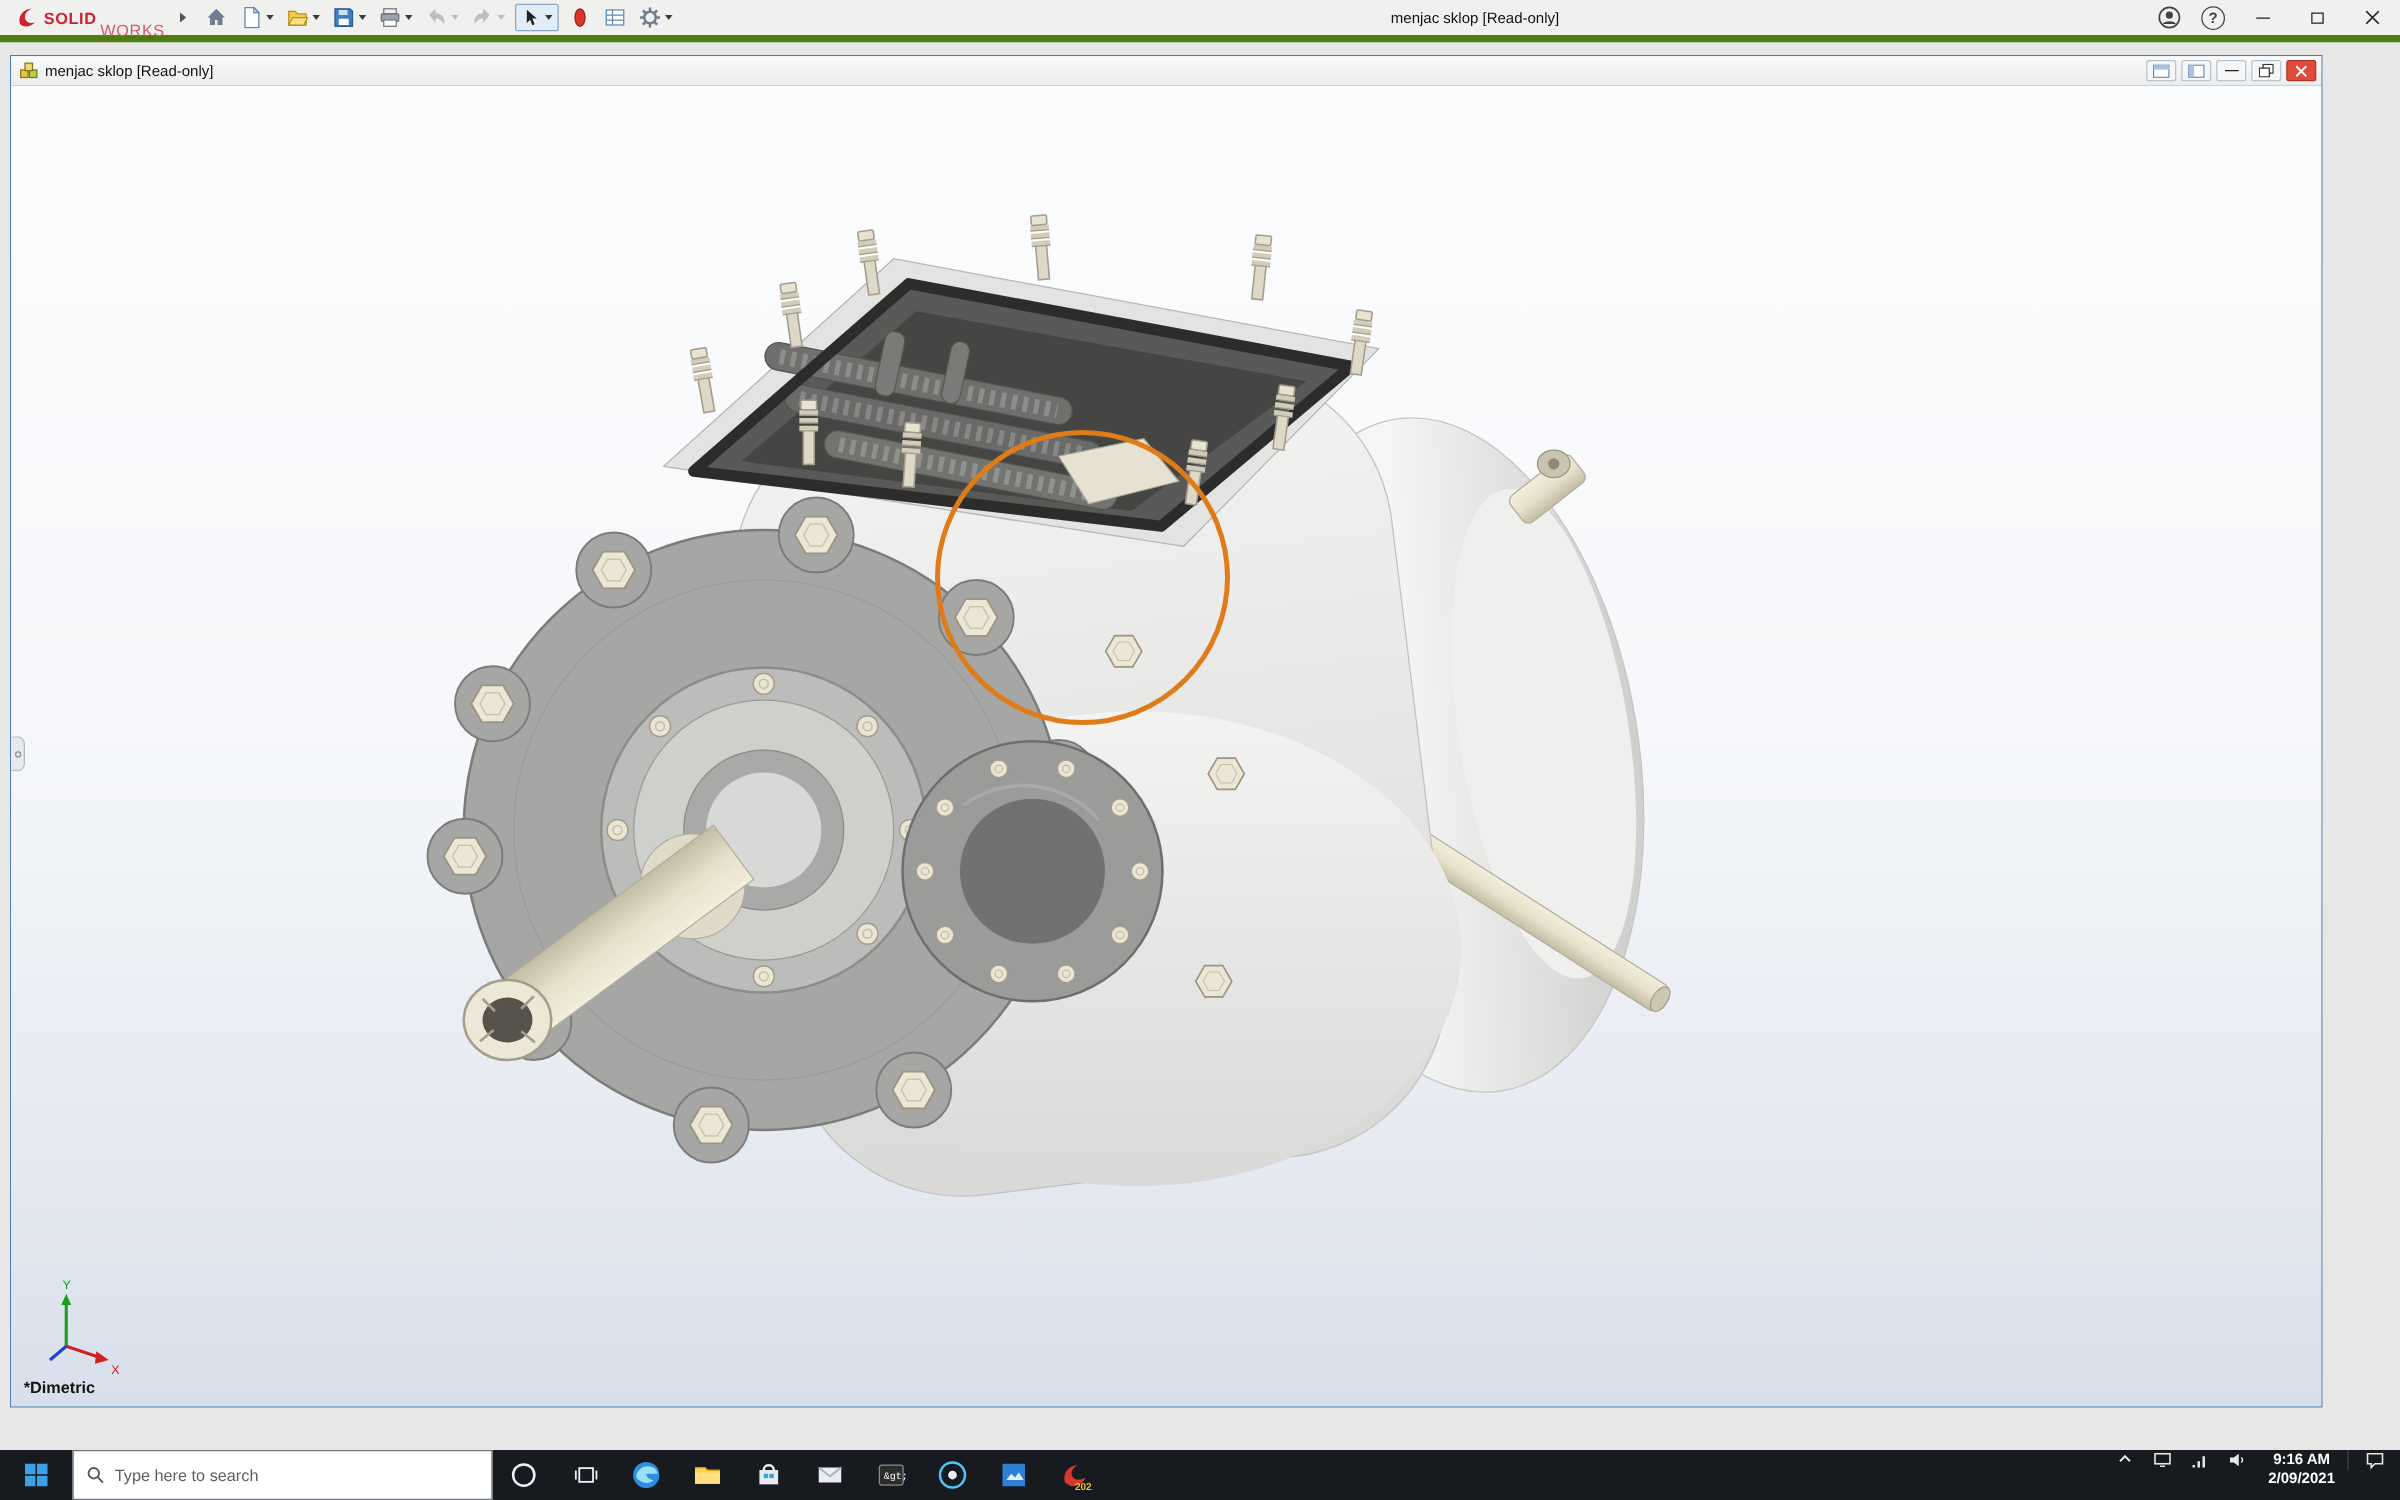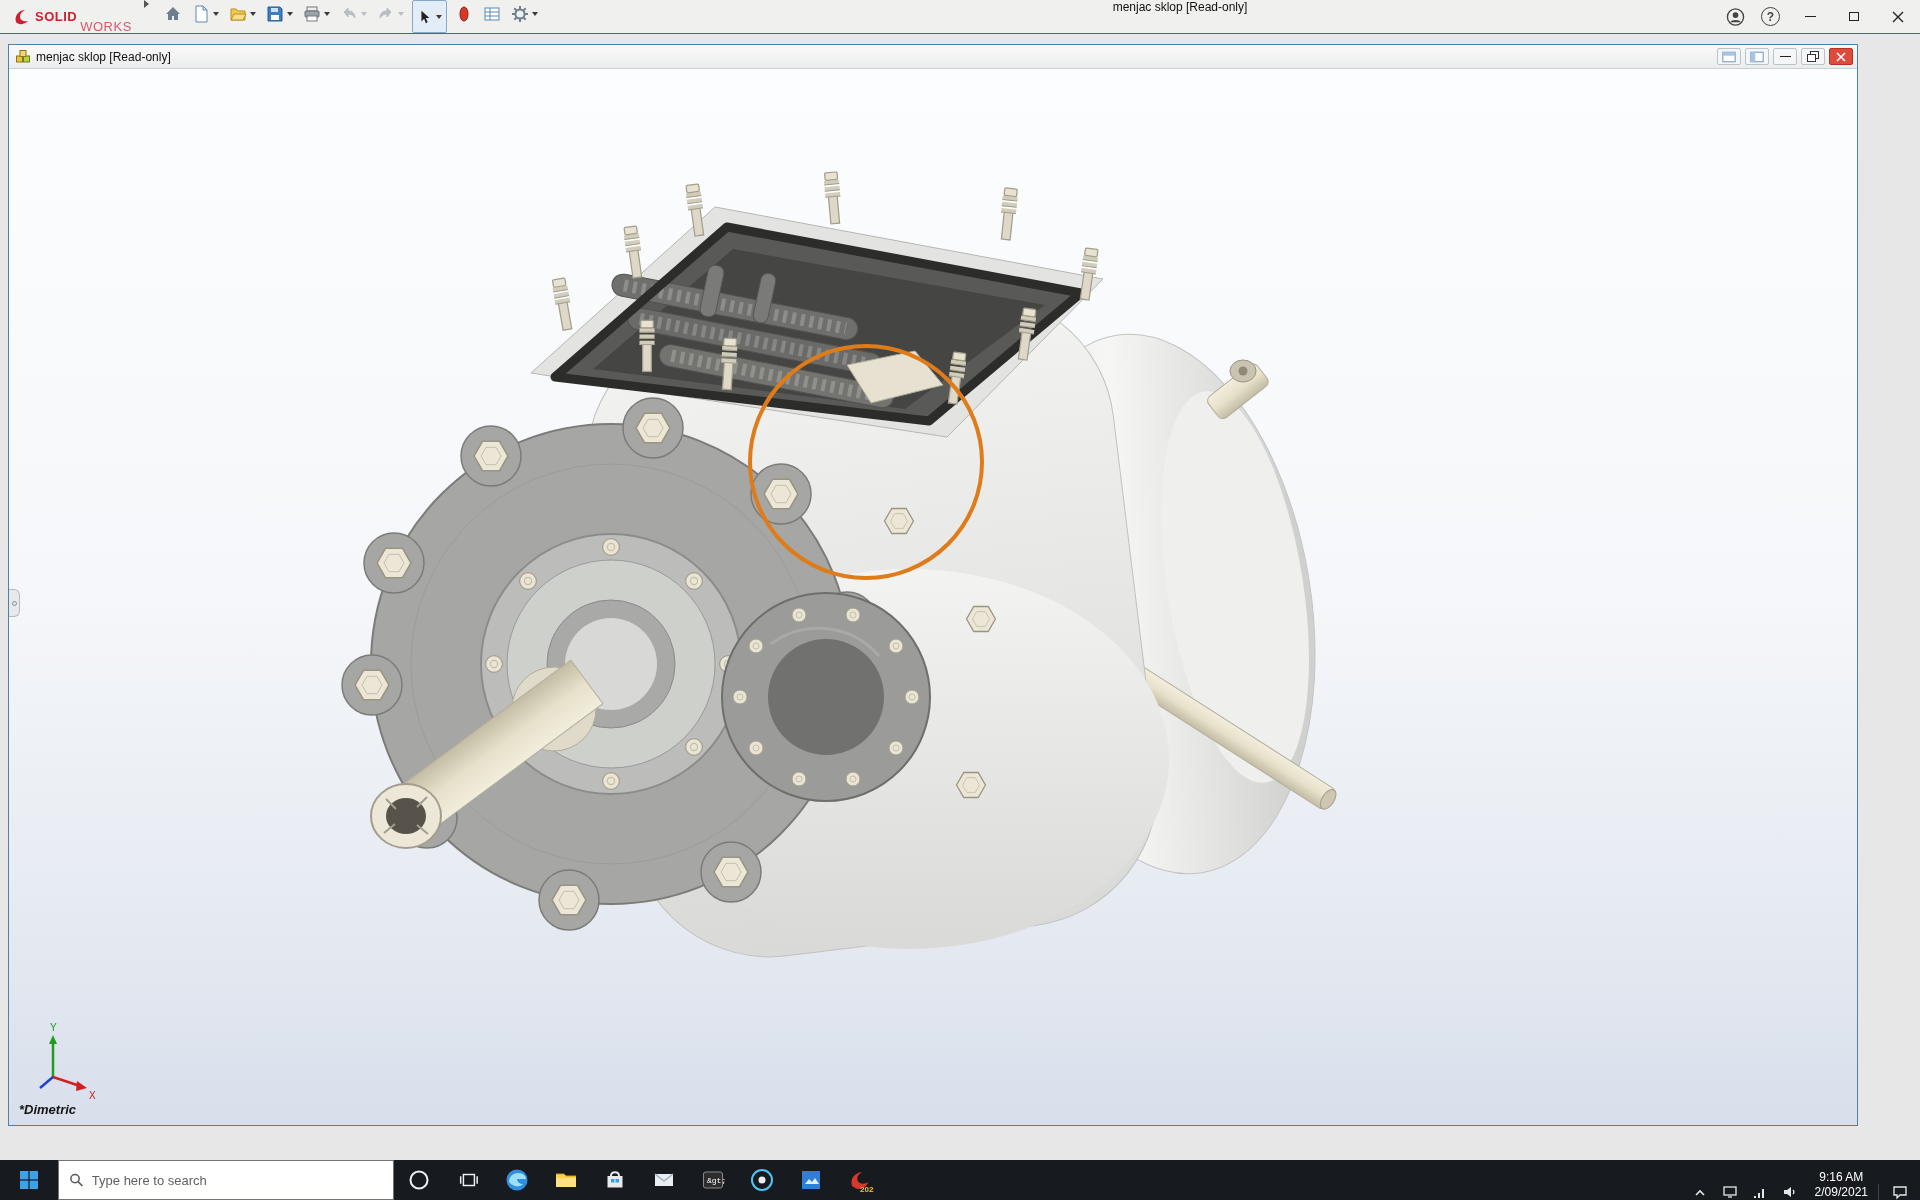--- a/index.html
+++ b/index.html
@@ -2,21 +2,21 @@
 <html><head>
 <meta charset="utf-8">
 <style>
   * { margin:0; padding:0; box-sizing:border-box; }
   html,body { width:1920px; height:1200px; }
   body { font-family:"Liberation Sans", sans-serif; }
   .screen { position:relative; width:1920px; height:1200px; background:#e9e9e9; overflow:hidden; }
 
   
   .app-titlebar { position:absolute; top:0; left:0; right:0; height:34px; background:#f0f0ef;
-                  border-bottom:1px solid #4d7c0f; display:flex; }
+                  border-bottom:6px solid #4d7c0f; display:flex; align-items:center; }
   .logo { display:flex; align-items:center; gap:3px; padding:0 8px 0 12px; }
   .brand-solid { color:#cf2030; font-weight:bold; font-size:13px; letter-spacing:.5px; }
   .brand-works { color:#d8596a; font-size:13px; letter-spacing:.5px;margin-top:20px; }
   .chev-right { width:0; height:0; border-top:4px solid transparent; border-bottom:4px solid transparent;
                 border-left:5px solid #555; margin:0 10px 0 4px; }
   .tb-btn { display:flex; align-items:center; gap:3px; padding:0 5px; height:28px; border-radius:2px; }
   .caret { width:0; height:0; border-left:3.5px solid transparent; border-right:3.5px solid transparent;
            border-top:4px solid #3a3a3a; }
   .disabled svg * { fill:#b9bec3 !important; stroke:#b9bec3 !important; }
   .disabled .caret { border-top-color:#b9bec3; }
@@ -39,37 +39,37 @@
   .doc-title { margin-left:5px; }
   .doc-controls { margin-left:auto; display:flex; gap:4px; align-items:center; }
   .doc-btn { width:24px; height:17px; display:flex; align-items:center; justify-content:center;
              border:1px solid #b9c3cc; background:#f4f6f8; border-radius:2px; }
   .doc-btn.close { background:#de4a3c; border-color:#b03527; }
 
   .viewport { position:relative; height:1056px;
               background:linear-gradient(180deg,#fcfdfe 0%,#f5f7fa 50%,#e3e8f0 85%,#d8dfeb 100%);
               overflow:hidden; }
   .model-svg { position:absolute; inset:0; width:100%; height:100%; display:block; }
-  .view-label { position:absolute; left:10px; bottom:8px; font-size:13px; font-weight:bold; color:#141414;font-style:italic; }
+  .view-label { position:absolute; left:10px; bottom:8px; font-size:13px; font-weight:bold; color:#141414; }
   .panel-handle { position:absolute; left:0; top:520px; width:11px; height:28px; background:#e7e9eb;
                   border:1px solid #b6bac0; border-left:none; border-radius:0 6px 6px 0;
                   display:flex; align-items:center; justify-content:center; }
   .panel-handle i { display:block; width:5px; height:5px; border:1px solid #8a8f96; border-radius:50%; }
 
   
   .taskbar { position:absolute; left:0; right:0; bottom:0; height:40px; background:#171a1f;
              display:flex; align-items:stretch; color:#e8e8e8; }
   .tb-item { width:49px; display:flex; align-items:center; justify-content:center; }
   .start { width:58px; }
   .search-box { width:336px; background:#ffffff; border:1px solid #70757b; display:flex; align-items:center;
                 gap:8px; padding:0 10px; }
   .search-box input { border:none; outline:none; background:transparent; font-size:13px; color:#333; width:100%;
                       font-family:"Liberation Sans",sans-serif; }
   .search-box input::placeholder { color:#5f5f5f; }
-  .tray { margin-left:auto; display:flex; align-items:flex-end; }
+  .tray { margin-left:auto; display:flex; align-items:flex-start;font-weight:bold; }
   .tray-item { width:30px; display:flex; align-items:center; justify-content:center; }
   .clock { padding:0 10px; display:flex; flex-direction:column; justify-content:center; text-align:center;
            font-size:12px; line-height:15px; color:#fff; }
   .notif { width:42px; border-left:1px solid rgba(255,255,255,.18); display:flex; align-items:center; justify-content:center; }
   .sw-badge { font-size:8px; fill:#f2c230; font-weight:bold; }
 </style>
 </head>
 <body>
 
 <div class="screen">

